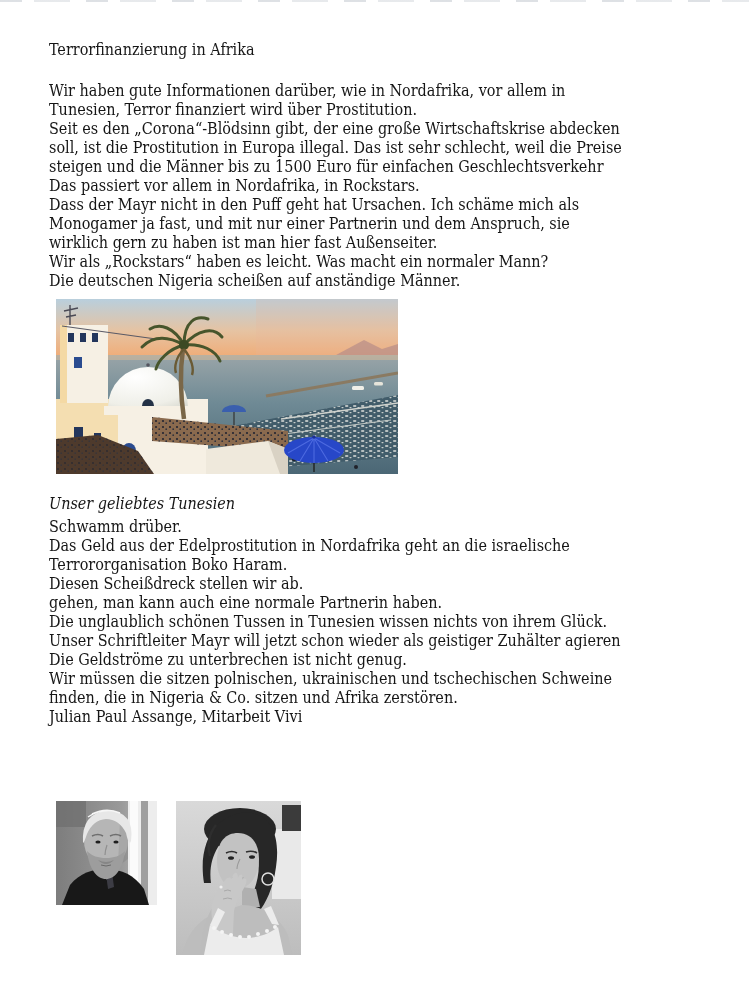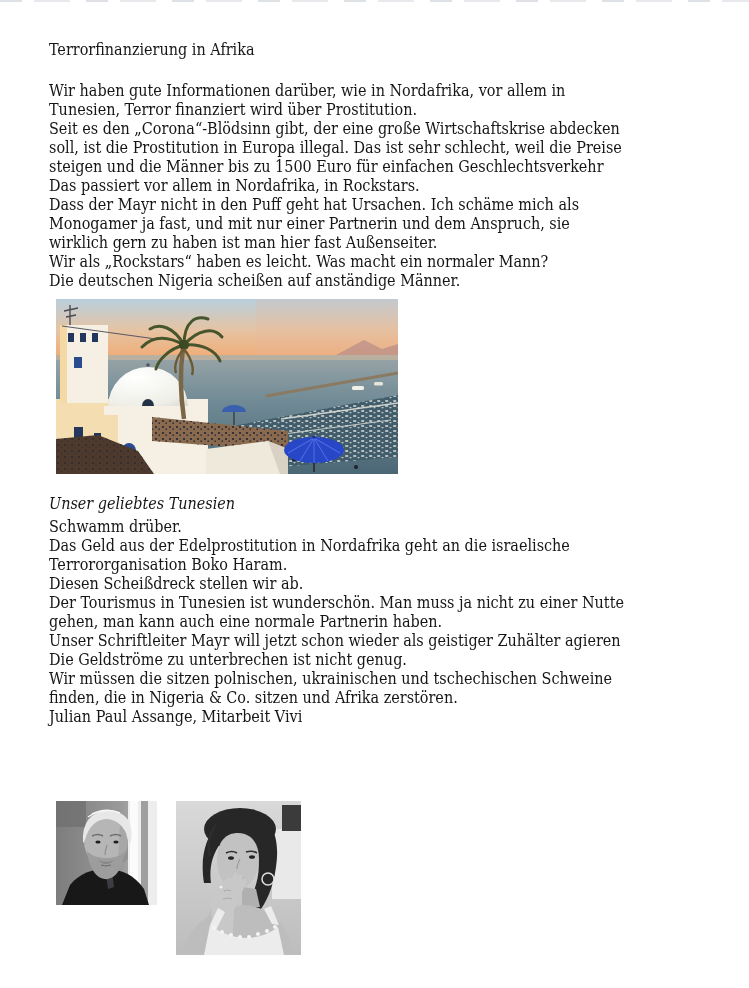--- a/index.html
+++ b/index.html
@@ -160,22 +160,22 @@
       </svg>
     </figure>
 
     <div class="caption">Unser geliebtes Tunesien</div>
 
     <div class="para para2">
         <div class="line">Schwamm drüber.</div>
         <div class="line">Das Geld aus der Edelprostitution in Nordafrika geht an die israelische</div>
         <div class="line">Terrororganisation Boko Haram.</div>
         <div class="line">Diesen Scheißdreck stellen wir ab.</div>
-        <div class="line">Der Tourismus in Tunesien ist wunderschön. Man muss ja nicht zu einer Nutte</div>
         <div class="line">gehen, man kann auch eine normale Partnerin haben.</div>
+        <div class="line">Die unglaublich schönen Tussen in Tunesien wissen nichts von ihrem Glück.</div>
         <div class="line">Unser Schriftleiter Mayr will jetzt schon wieder als geistiger Zuhälter agieren</div>
         <div class="line">Die Geldströme zu unterbrechen ist nicht genug.</div>
         <div class="line">Wir müssen die sitzen polnischen, ukrainischen und tschechischen Schweine</div>
         <div class="line">finden, die in Nigeria &amp; Co. sitzen und Afrika zerstören.</div>
         <div class="line">Julian Paul Assange, Mitarbeit Vivi</div>
       </div>
   </div>
 
   <div class="photos">
     <figure class="photo-man" role="img" aria-label="Schwarzweiß-Porträt: Julian Paul Assange">

